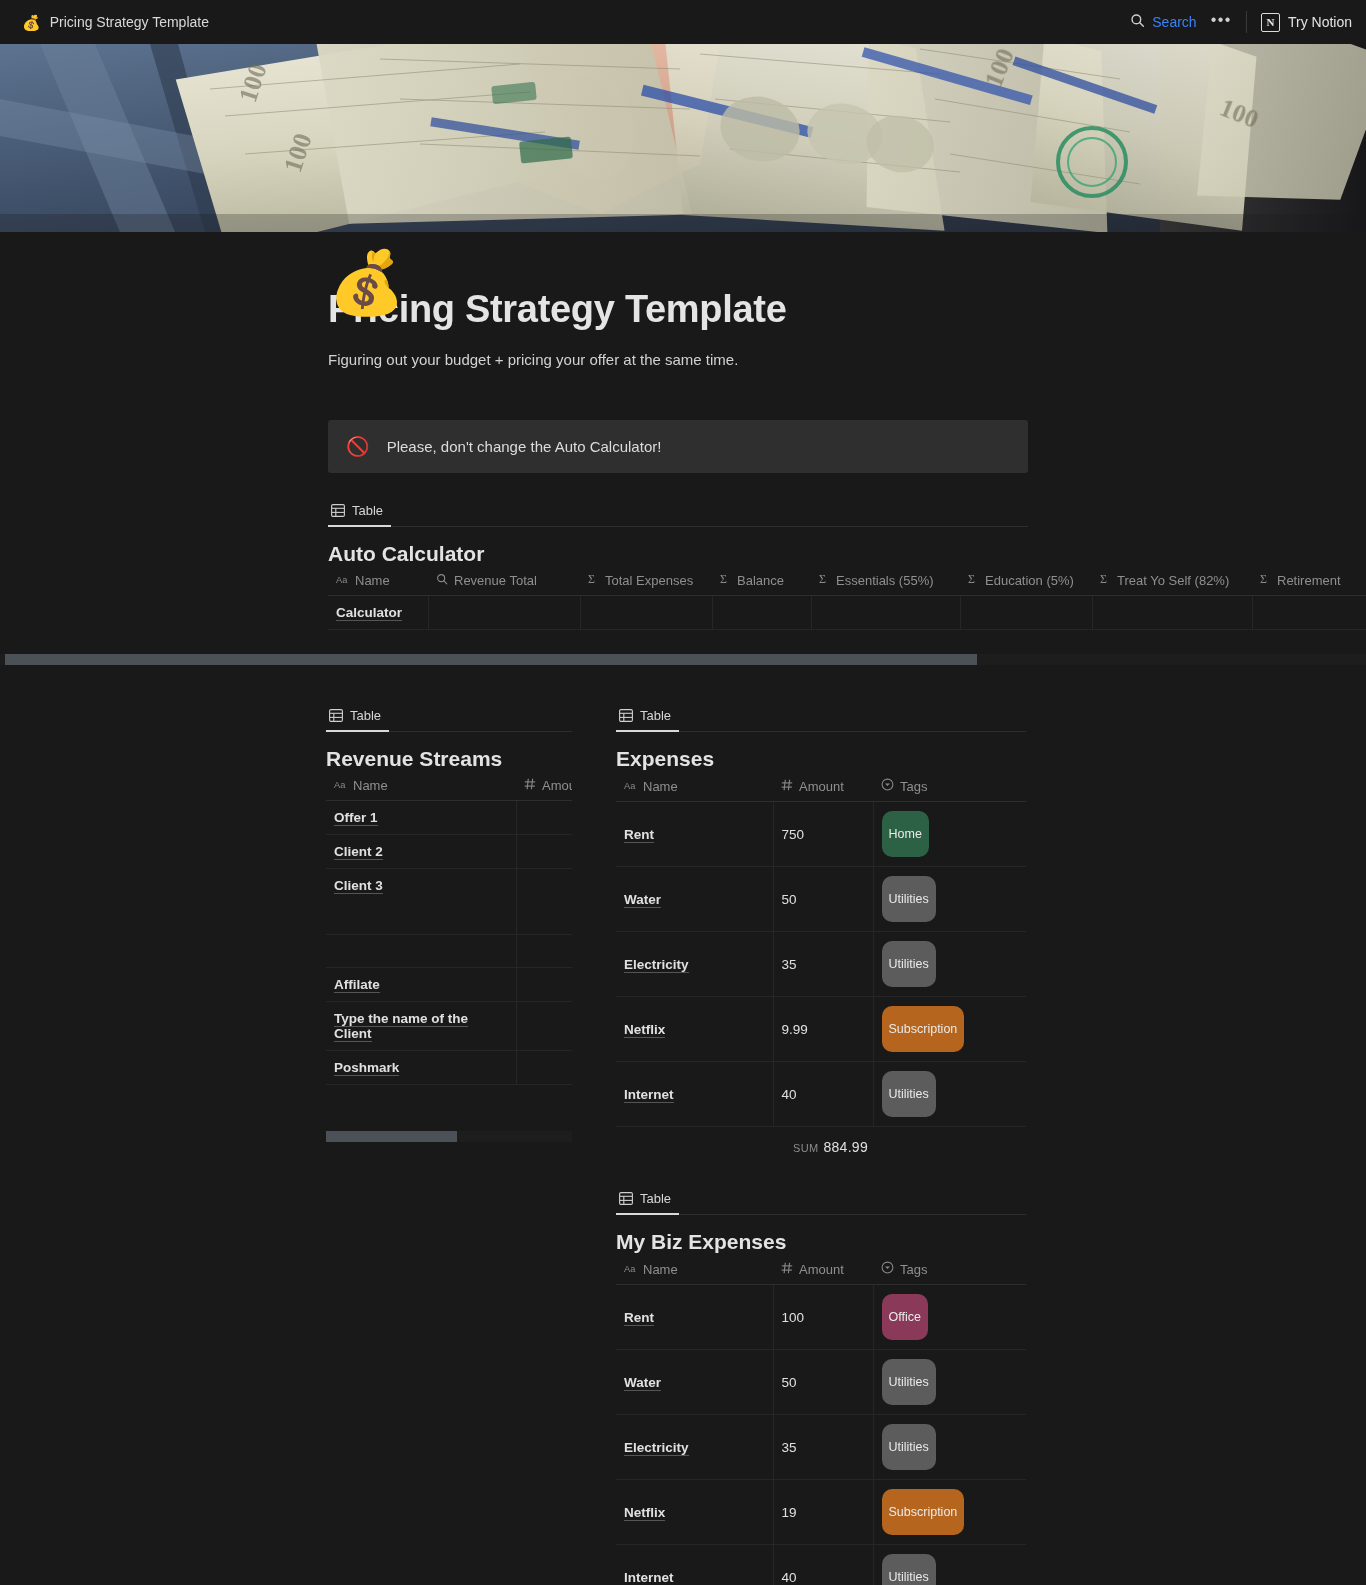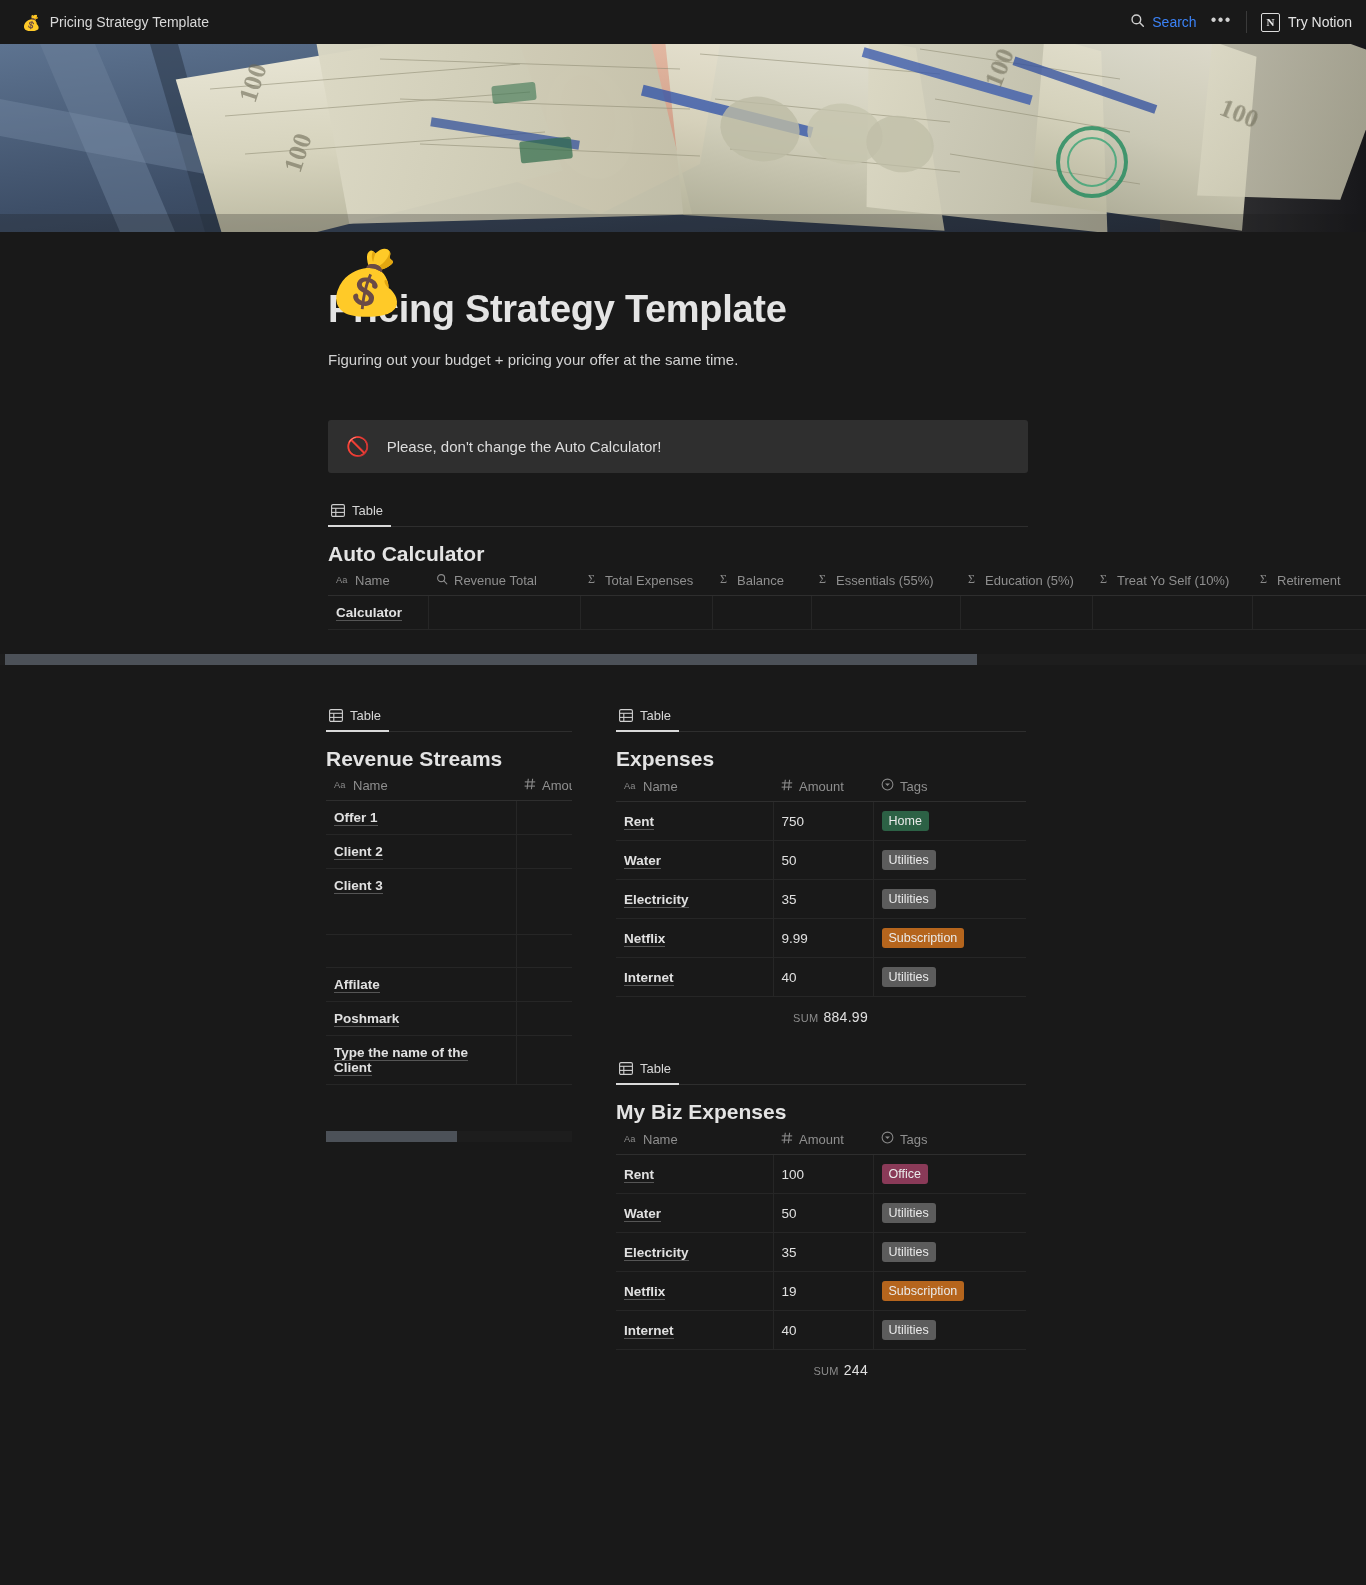--- a/index.html
+++ b/index.html
@@ -130,22 +130,22 @@
   td.num { text-align: left; color: #e0e0e0; }
   .sumrow {
     font-size: 11px; color: #8c8c8c;
     text-align: right; padding-top: 12px;
     letter-spacing: .3px;
   }
   .sumrow b { font-size: 14px; color: #e0e0e0; font-weight: normal; margin-left: 5px; margin-top: 8px; }
 
   
   .tag {
-    display: inline-block; border-radius: 3px;
-    padding: 2px 7px; font-size: 12.5px; color: #eaeaea;
+    display: inline-block; border-radius: 10px;
+    padding: 15px 7px; font-size: 12.5px; color: #eaeaea;
     line-height: 16px;
   }
 
   
   .calc-wrap { margin-top: 22px; width: 1038px; }
   .calc-wrap .db-tabs, .calc-wrap h2.db-title { width: 700px; }
   table.calc { width: 1038px; }
 
   
   .hscroll-outer {
@@ -329,21 +329,21 @@
                     <text x="0" y="10" font-family="Liberation Serif, serif" font-size="12">Σ</text>
                   </svg></span><span>Balance</span></th>
               <th><span class="hico"><svg width="11" height="12" viewBox="0 0 11 12" fill="#8a8a8a">
                     <text x="0" y="10" font-family="Liberation Serif, serif" font-size="12">Σ</text>
                   </svg></span><span>Essentials (55%)</span></th>
               <th><span class="hico"><svg width="11" height="12" viewBox="0 0 11 12" fill="#8a8a8a">
                     <text x="0" y="10" font-family="Liberation Serif, serif" font-size="12">Σ</text>
                   </svg></span><span>Education (5%)</span></th>
               <th><span class="hico"><svg width="11" height="12" viewBox="0 0 11 12" fill="#8a8a8a">
                     <text x="0" y="10" font-family="Liberation Serif, serif" font-size="12">Σ</text>
-                  </svg></span><span>Treat Yo Self (10%)</span></th>
+                  </svg></span><span>Treat Yo Self (82%)</span></th>
               <th><span class="hico"><svg width="11" height="12" viewBox="0 0 11 12" fill="#8a8a8a">
                     <text x="0" y="10" font-family="Liberation Serif, serif" font-size="12">Σ</text>
                   </svg></span><span>Retirement</span></th>
             </tr>
           </thead>
         <tbody id="calc-body">
             <tr>
               <td class="cellname"><span>Calculator</span></td>
               <td></td>
               <td></td>
@@ -414,25 +414,25 @@
             </tr>
             <tr>
               <td class="cellname"></td>
               <td class="num"></td>
             </tr>
             <tr>
               <td class="cellname"><span>Affilate</span></td>
               <td class="num"></td>
             </tr>
             <tr>
+              <td class="cellname"><span>Type the name of the Client</span></td>
+              <td class="num"></td>
+            </tr>
+            <tr>
               <td class="cellname"><span>Poshmark</span></td>
-              <td class="num"></td>
-            </tr>
-            <tr>
-              <td class="cellname"><span>Type the name of the Client</span></td>
               <td class="num"></td>
             </tr>
           </tbody>
       </table>
       <div class="sumrow" style="width:414px;">
         <b></b>
       </div>
     </div>
     <div class="hscroll-outer" style="position:relative; top:18px; left:0; width:246px;">
       <div class="hscroll-thumb" style="width:131px;"></div>

